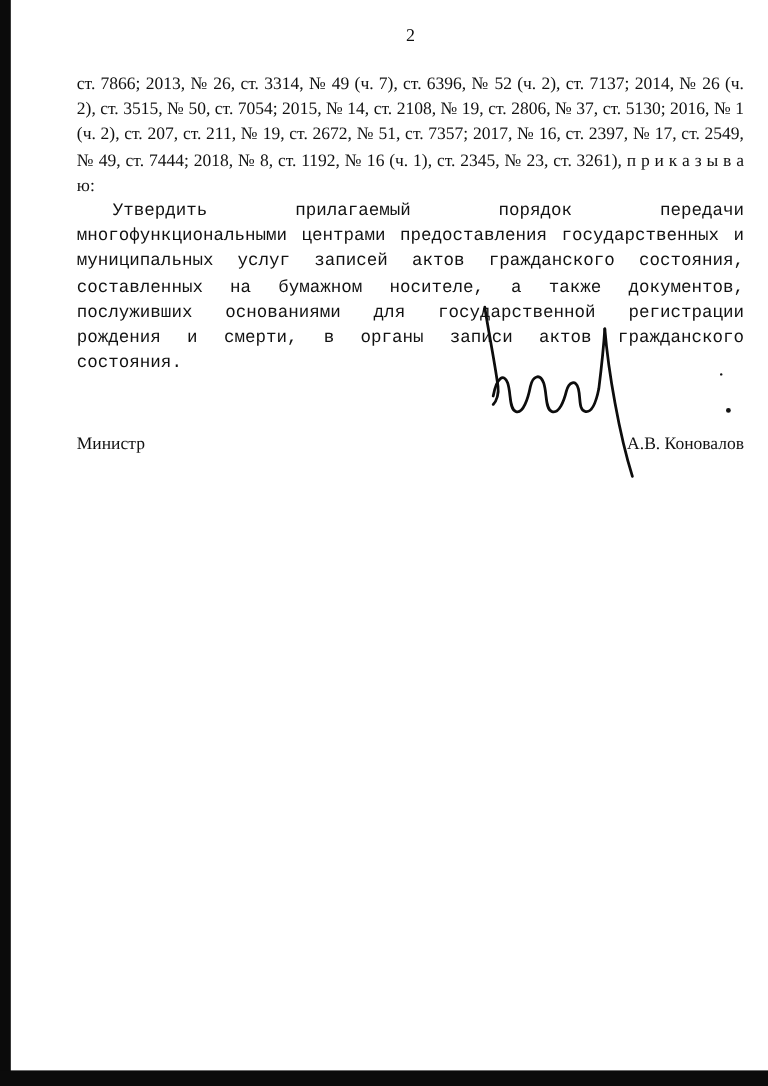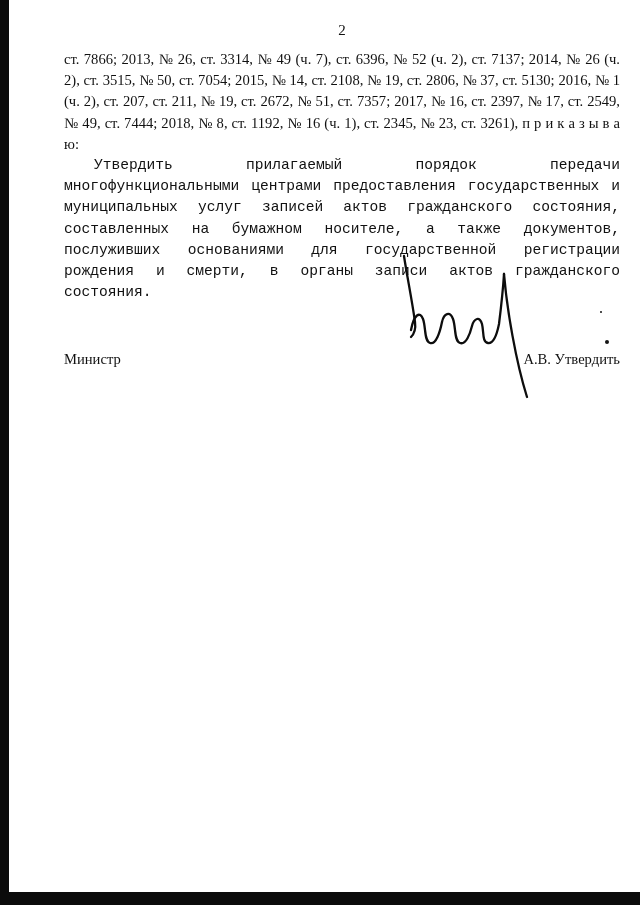--- a/index.html
+++ b/index.html
@@ -32,21 +32,21 @@
   .page-number {
     position: absolute;
     top: 22px;
     left: 64px;
     width: 556px;
     text-align: center;
     font-size: 15px;
   }
   .text-block {
     position: absolute;
-    top: 49px;
+    top: 60px;
     left: 64px;
     width: 556px;
     font-size: 14.6px;
     line-height: 21.2px;
   }
   .para {
     margin: 0;
     text-align: justify;
   }
   .para.indent {
@@ -88,21 +88,21 @@
 
   <div class="page-number">2</div>
 
   <div class="text-block">
     <p class="para">ст. 7866; 2013, № 26, ст. 3314, № 49 (ч. 7), ст. 6396, № 52 (ч. 2), ст. 7137; 2014, № 26 (ч. 2), ст. 3515, № 50, ст. 7054; 2015, № 14, ст. 2108, № 19, ст. 2806, № 37, ст. 5130; 2016, № 1 (ч. 2), ст. 207, ст. 211, № 19, ст. 2672, № 51, ст. 7357; 2017, № 16, ст. 2397, № 17, ст. 2549, № 49, ст. 7444; 2018, № 8, ст. 1192, № 16 (ч. 1), ст. 2345, № 23, ст. 3261), п р и к а з ы в а ю:</p>
 
     <p class="para indent">Утвердить прилагаемый порядок передачи многофункциональными центрами предоставления государственных и муниципальных услуг записей актов гражданского состояния, составленных на бумажном носителе, а также документов, послуживших основаниями для государственной регистрации рождения и смерти, в органы записи актов гражданского состояния.</p>
 
     <div class="sign-row">
       <span class="signer-title">Министр</span>
-      <span class="signer-name">А.В. Утвердить</span>
+      <span class="signer-name">А.В. Коновалов</span>
     </div>
   </div>
 
   <svg class="signature" viewBox="0 0 150 152" xmlns="http://www.w3.org/2000/svg">
     <g fill="none" stroke="#0d0d0d" stroke-width="2.3" stroke-linecap="round">
 
       <path d="M14,6 C17,26 22,50 25,72 C25.8,78 24,84 21,87"></path>
 
       <path d="M21,80
                C24,64 30,61 33,69

